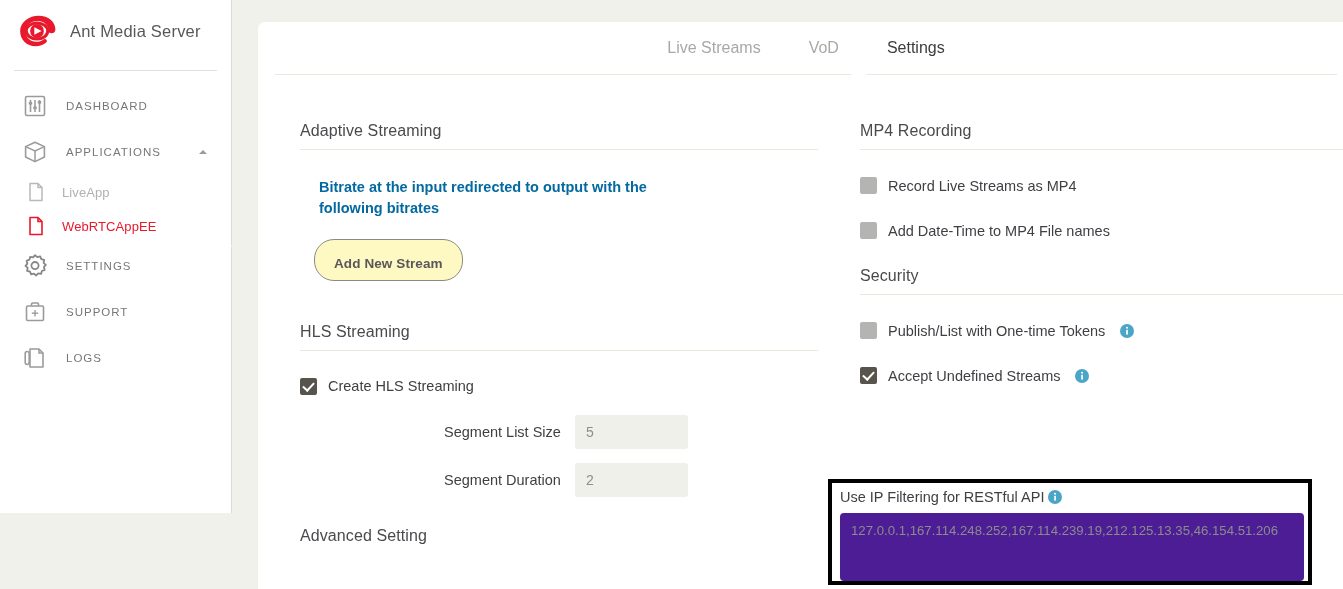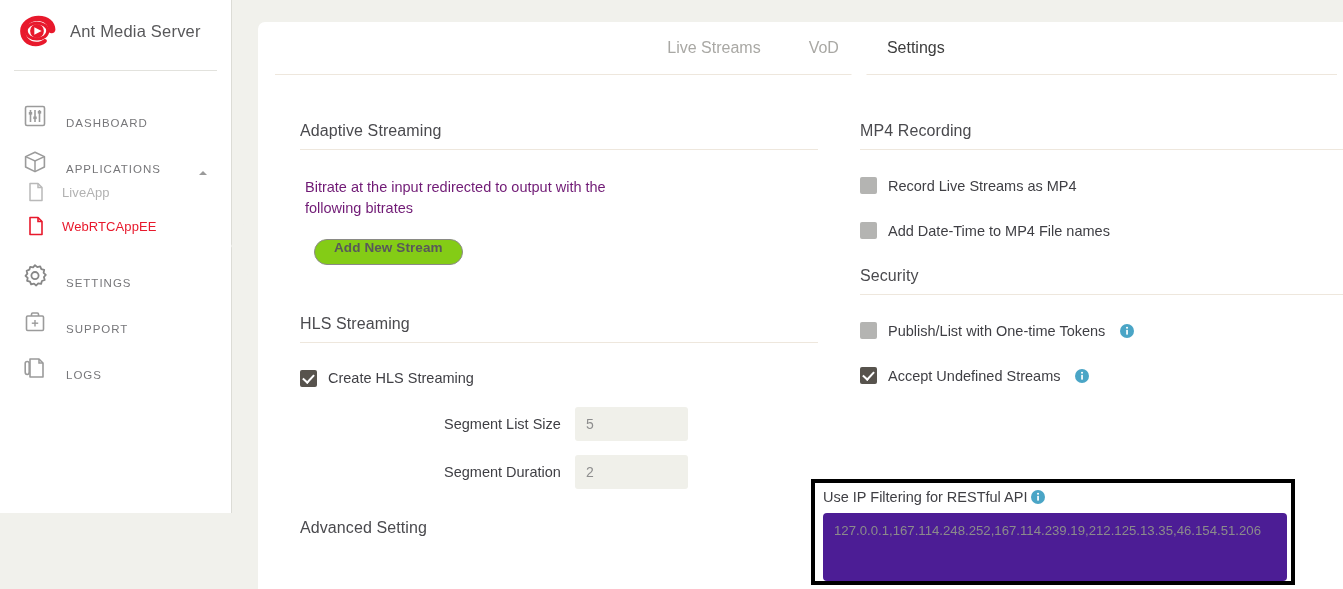--- a/index.html
+++ b/index.html
@@ -37,21 +37,21 @@
     white-space: nowrap;
   }
   .brand-rule {
     margin: 8px 14px 0 14px;
     border-top: 1px solid #e2e2dd;
   }
 
   .nav { padding-top: 12px; }
   .nav-item {
     display: flex;
-    align-items: flex-end;
+    align-items: center;
     height: 46px;
     padding-left: 22px;
     gap: 18px;
     cursor: pointer;
     position: relative;
   }
   .nav-icon { width: 26px; height: 26px; flex: 0 0 26px; display: block; }
   .nav-label {
     font-size: 11.5px;
     letter-spacing: 1.0px;
@@ -165,32 +165,33 @@
     color: #4a4a4e;
     font-weight: normal;
     padding-bottom: 9px;
     border-bottom: 1px solid #eee7dd;
     letter-spacing: .1px;
   }
   .sec-body { padding-top: 27px; }
 
   .helper-text {
     font-size: 14.5px;
-    color: #701a75;
+    color: #0369a1;
     line-height: 1.48;
-    margin-left: 5px;
+    margin-left: 19px;
     max-width: 330px;
+    font-weight: bold;
   }
   .btn-pill {
     display: inline-block;
-    margin: 19px 0 8px 14px;
-    padding: 0 19px 9px 19px;
+    margin: 19px 0 0 14px;
+    padding: 16px 19px 9px 19px;
     border: 1px solid #8a8a85;
     border-radius: 20px;
-    background: #84cc16;
+    background: #fef9c3;
     font-size: 13.5px;
     font-weight: bold;
     color: #58585a;
     cursor: pointer;
     letter-spacing: .1px;
   }
 
   
   .chk-row {
     display: flex;
@@ -251,21 +252,21 @@
     padding: 0 11px;
     font-family: "Liberation Sans", sans-serif;
     font-size: 14px;
     color: #8e8e8e;
   }
   .field-input::placeholder { color: #8e8e8e; opacity: 1; }
 
   
   .highlight-box {
     position: absolute;
-    left: 553px;
+    left: 570px;
     top: 457px;
     width: 484px;
     height: 106px;
     border: 4px solid #000000;
     background: #ffffff;
     padding: 6px 8px 0 8px;
   }
   .hl-label {
     font-size: 14.5px;
     color: #3f3f44;

